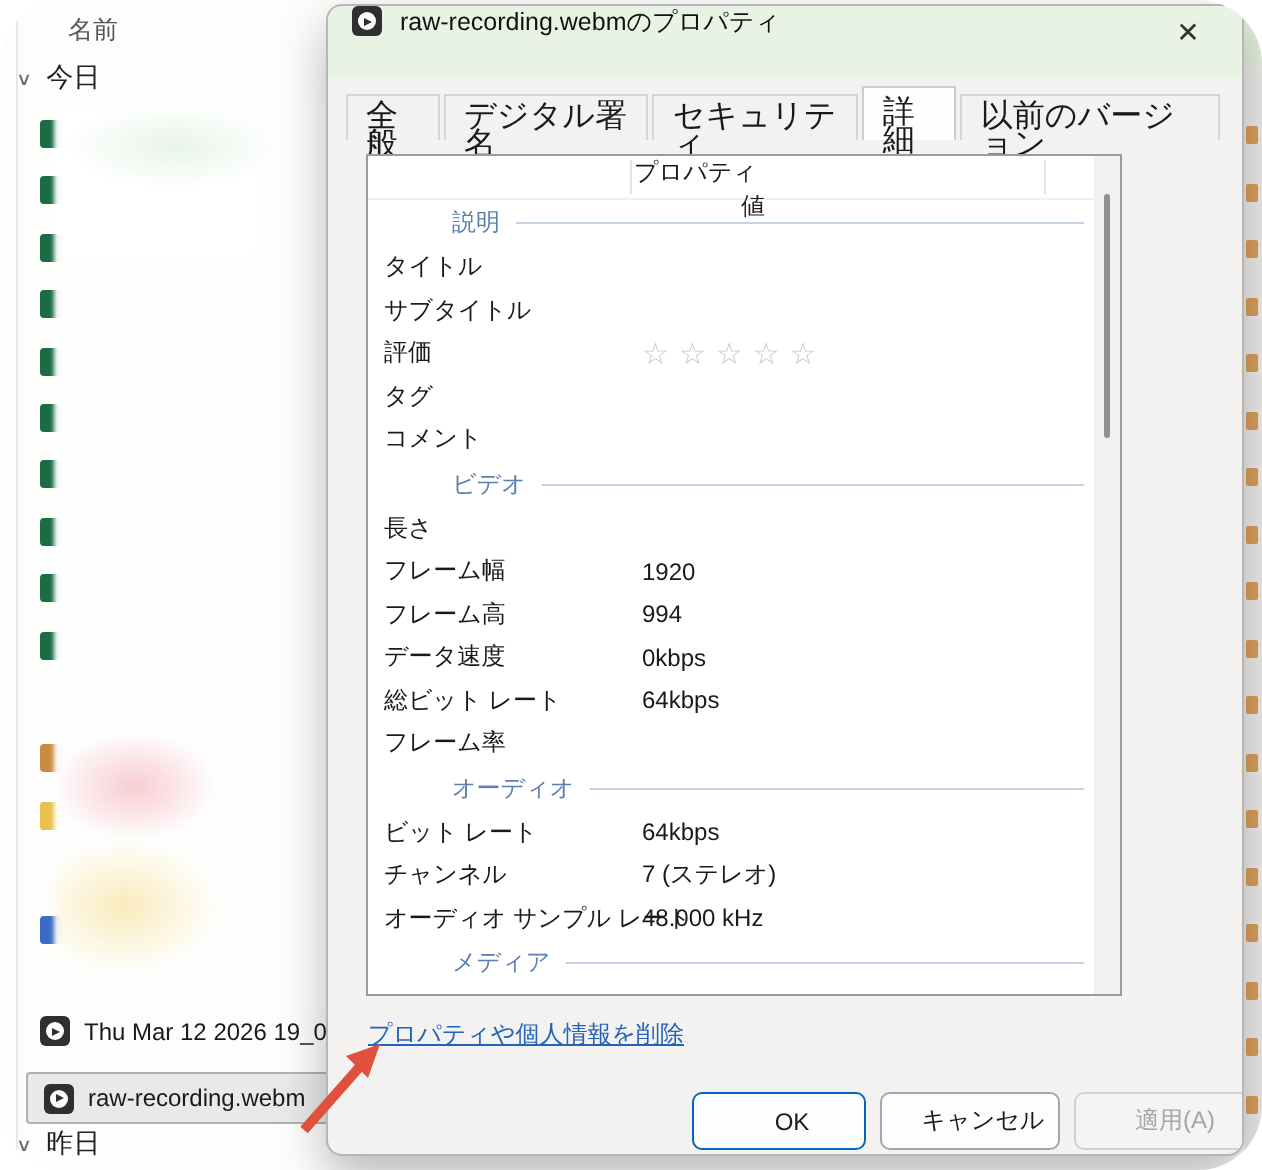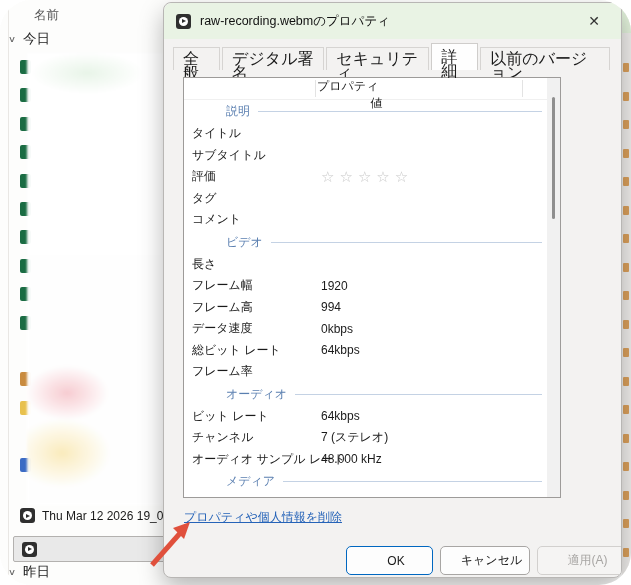--- a/index.html
+++ b/index.html
@@ -28,21 +28,21 @@
   .selected-row { background:#e9e9e9; border:1px solid #b3b1af; border-radius:2px; }
 
   
   #right-sliver { position:absolute; right:0; top:0; width:9px; height:585px; background:#eeecea; }
   #right-sliver .green-top { position:absolute; top:0; left:0; right:0; height:33px; background:#e1f0da; }
   .sliver-icon { position:absolute; left:1px; width:6px; height:9px; background:#d99f5b; border-radius:1px; }
 
   
   #dialog { position:absolute; left:163px; top:2px; width:459px; height:576px; background:#f3f2f1;
     border:1px solid #b8b6b4; border-radius:8px; box-shadow:0 10px 24px rgba(0,0,0,.28); overflow:hidden; }
-  #titlebar { position:absolute; left:0; top:0; right:0; height:36px; background:#e9f3e4; display:flex; align-items:center; padding:0 12px; gap:9px; border-radius:8px 8px 0 0; }
+  #titlebar { position:absolute; left:0; top:0; right:0; height:36px; background:#e9f3e4; display:flex; padding:0 12px; gap:9px; border-radius:8px 8px 0 0; }
   #titlebar .title { font-size:12.5px; color:#111; flex:1 1 auto; }
   #close-btn { width:30px; height:26px; display:flex; align-items:center; justify-content:center; font-size:14px; color:#333; cursor:default; }
 
   #tabstrip { position:absolute; left:9px; top:40px; right:9px; height:27px; display:flex; align-items:flex-end; }
   .tab { padding:4px 9px 5px; border:1px solid #d6d4d2; border-bottom:none; background:#f3f2f1; color:#1a1a1a; font-size:16px; margin-right:2px; height:23px; line-height:14px; }
   .tab.active { background:#fefefe; height:27px; padding-top:6px; border-color:#cfcdcb; position:relative; z-index:2; }
 
   
   #listbox { position:absolute; left:19px; top:74px; width:378px; height:421px; background:#fff; border:1px solid #9d9b99; overflow:hidden; }
   #list-header { position:relative; height:22px; display:flex; align-items:center; border-bottom:1px solid #f0f0f0;flex-direction:column; }
@@ -112,20 +112,21 @@
         </span>
       <span>Thu Mar 12 2026 19_02</span>
     </div>
 
     <div class="file-row selected-row" style="left:13px; top:536px; width:152px; height:26px; padding-left:8px;">
       <span class="webm-icon">
           <span class="circ">
             <span class="tri"></span>
           </span>
         </span>
+      <span>raw-recording.webm</span>
     </div>
 
     <div class="group-label" style="top:563px;">
       <span class="chev">∨</span>
       <span>昨日</span>
     </div>
   </div>
 
   <div id="right-sliver">
     <div class="green-top"></div>

